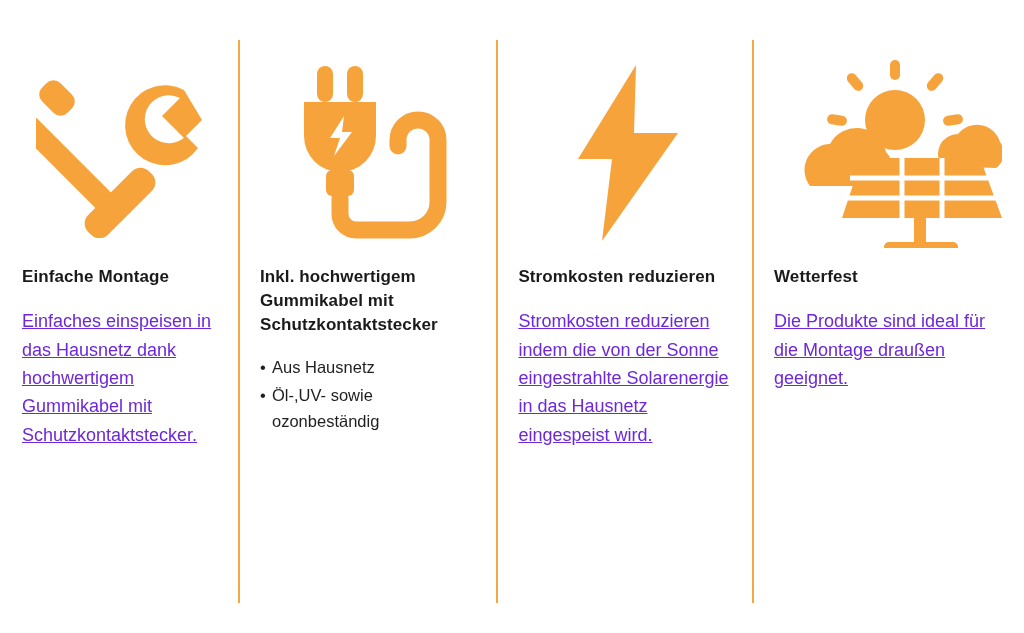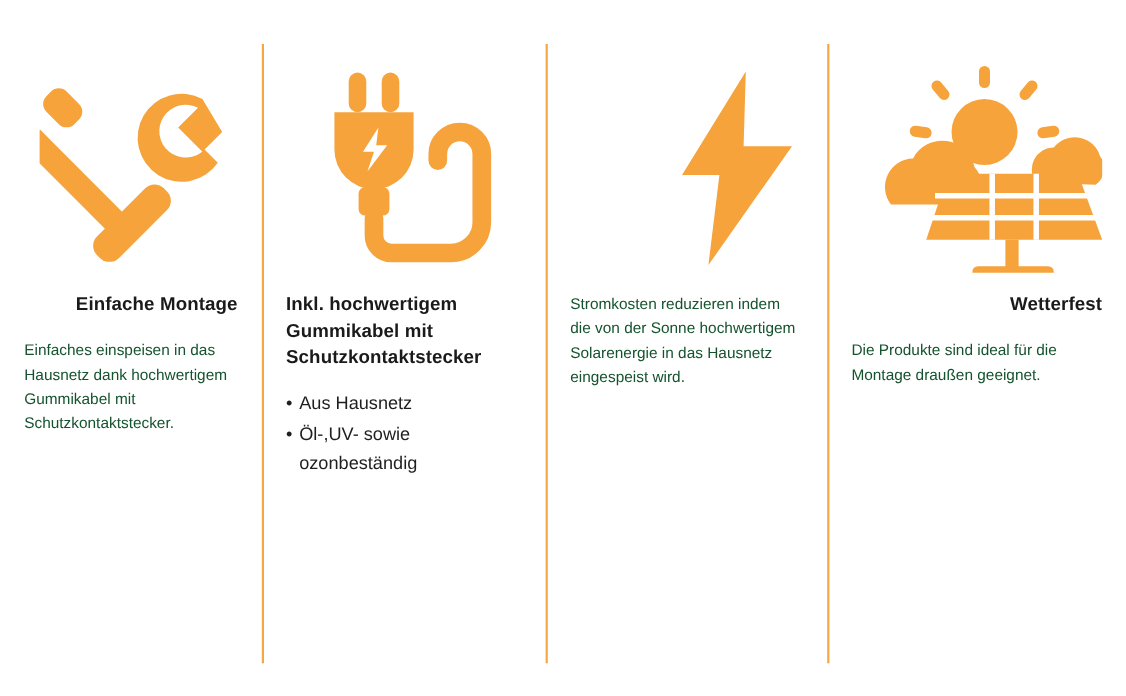--- a/index.html
+++ b/index.html
@@ -20,21 +20,20 @@
     height: 633px;
     box-sizing: border-box;
     padding: 40px 0 30px 0;
   }
   .feature {
     position: relative;
     box-sizing: border-box;
     display: flex;
     flex-direction: column;
     padding: 0 22px 0 22px;
-    align-items: flex-end;
   }
   .feature-1 { width: 250px; padding-left: 22px; }
   .feature-2 { width: 273px; }
   .feature-3 { width: 270px; }
   .feature-4 { width: 284px; }
 
   
   .feature.divider::before {
     content: "";
     position: absolute;
@@ -60,24 +59,25 @@
 
   .title {
     font-size: 17px;
     font-weight: bold;
     line-height: 1.42;
     color: #1a1a1a;
     margin: 0 0 18px 0;
     letter-spacing: 0.1px;
   }
   .body-text {
-    font-size: 14px;
+    font-size: 18px;
     line-height: 1.58;
-    color: #14532d;
+    color: #6d28d9;
     margin: 0;
+    text-decoration: underline;
   }
   .bullets {
     list-style: none;
     margin: 0;
     padding: 0;
   }
   .bullets li {
     font-size: 16.5px;
     line-height: 1.55;
     color: #1f1f1f;
@@ -138,21 +138,22 @@
       <li>Öl-,UV- sowie ozonbeständig</li>
     </ul>
   </div>
 
   <div class="feature feature-3 divider">
     <div class="icon-wrap">
       <svg width="120" height="180" viewBox="0 0 120 180" aria-hidden="true">
         <path class="orange" d="M68 2 L10 96 h34 L34 178 L110 70 H66 z"></path>
       </svg>
     </div>
-    <p class="body-text">Stromkosten reduzieren indem die von der Sonne hochwertigem Solarenergie in das Hausnetz eingespeist wird.</p>
+    <h3 class="title">Stromkosten reduzieren</h3>
+    <p class="body-text">Stromkosten reduzieren indem die von der Sonne eingestrahlte Solarenergie in das Hausnetz eingespeist wird.</p>
   </div>
 
   <div class="feature feature-4 divider">
     <div class="icon-wrap">
       <svg width="210" height="190" viewBox="0 0 210 190" aria-hidden="true">
         <g class="orange">
 
           <rect x="98" y="2" width="10" height="20" rx="5"></rect>
           <rect x="138" y="14" width="10" height="20" rx="5" transform="rotate(40 143 24)"></rect>
           <rect x="58" y="14" width="10" height="20" rx="5" transform="rotate(-40 63 24)"></rect>

